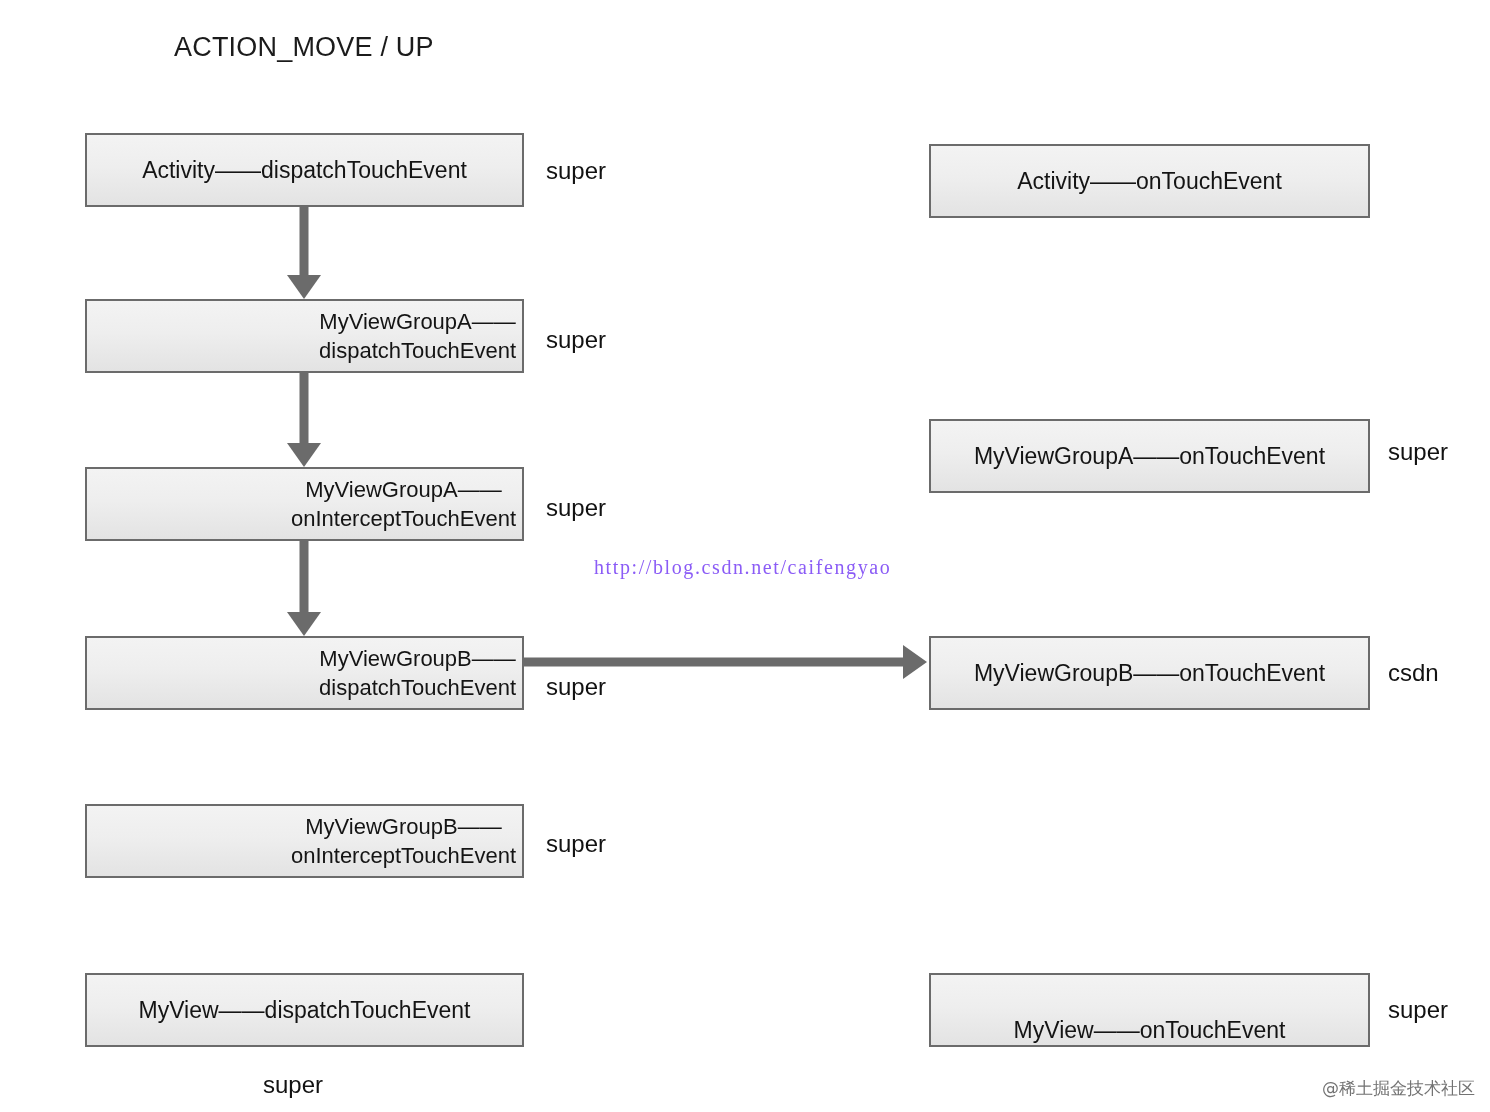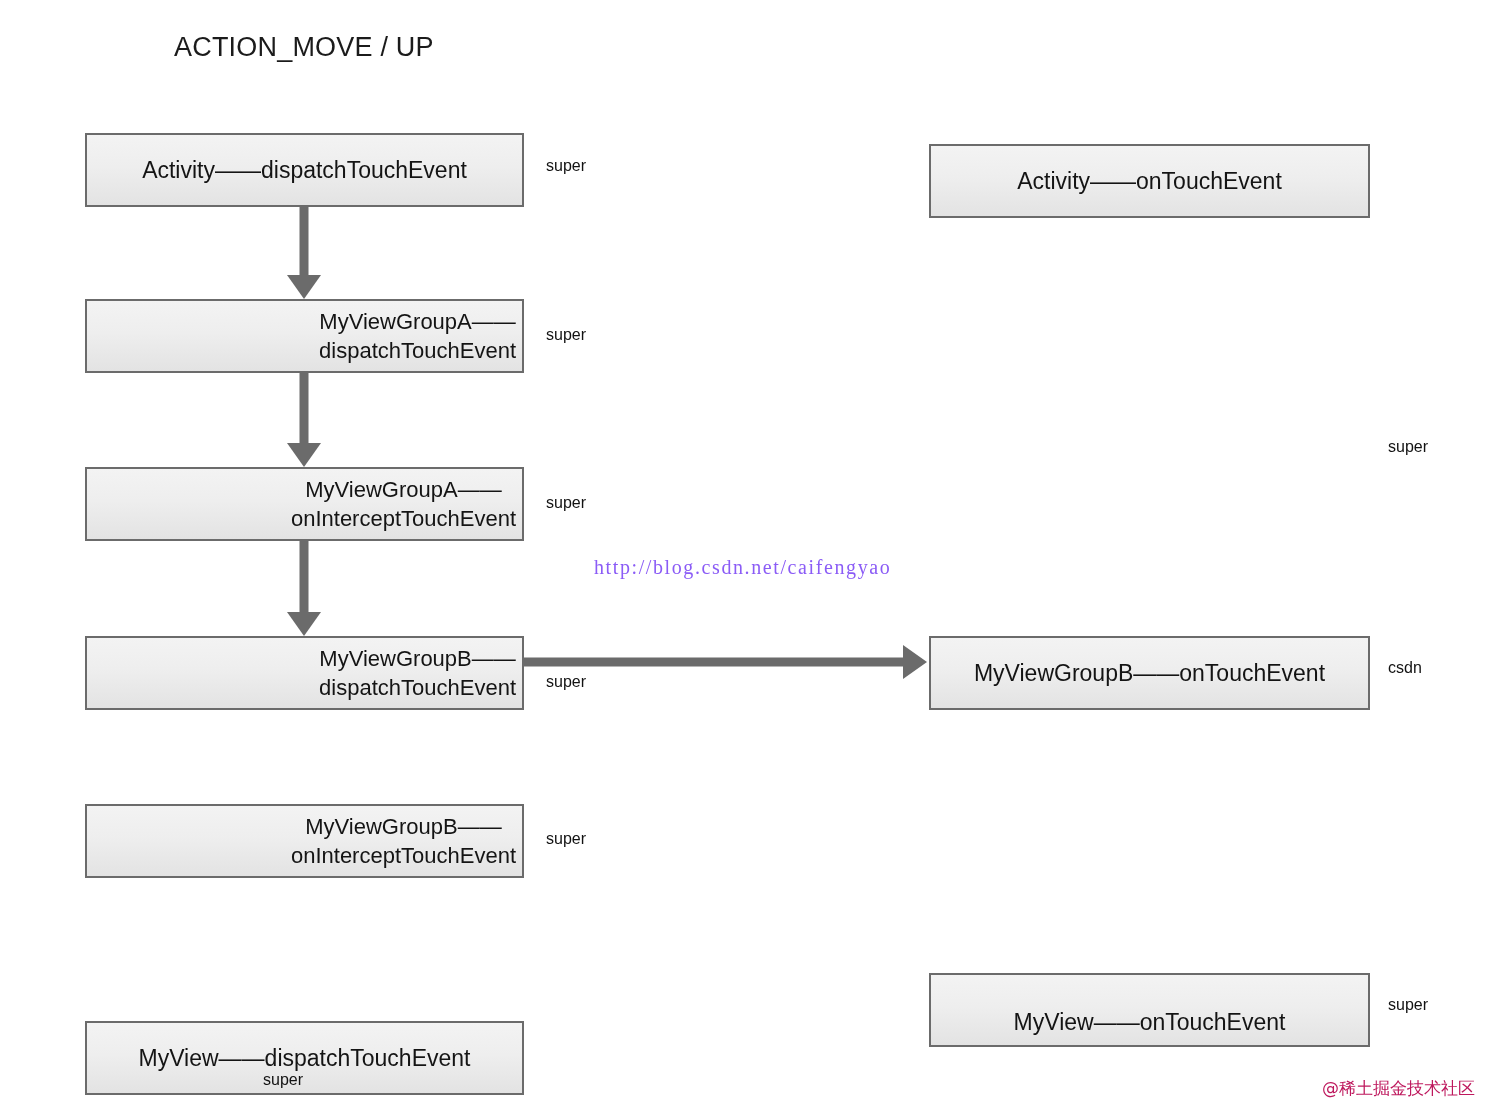--- a/index.html
+++ b/index.html
@@ -37,35 +37,35 @@
     box-sizing: border-box;
     border: 2px solid #6b6b6b;
     background: linear-gradient(to bottom, #f3f3f3 0%, #eeeeee 45%, #e3e3e3 100%);
     display: flex;
     align-items: center;
     justify-content: center;
     text-align: center;
     color: #141414;
     font-size: 23px;
     line-height: 1.32;
-    padding: 8px 6px;
+    padding: 0 6px;
   }
   .node .node-text {
     display: block;
     white-space: pre-line;
   }
   .node.two-line {
     font-size: 22px;
     justify-content: flex-end;
   }
 
   
   .side-label {
     position: absolute;
-    font-size: 16px;
+    font-size: 24px;
     color: #121212;
     white-space: nowrap;
   }
 
   
   .arrow-v {
     position: absolute;
     
   }
   .arrow-v .stem {
@@ -120,21 +120,21 @@
     letter-spacing: 1.6px;
     color: #8b5cf6;
     white-space: nowrap;
   }
   .watermark-brand {
     position: absolute;
     left: 1322px;
     top: 1077px;
     font-family: "DejaVu Sans", sans-serif;
     font-size: 17px;
-    color: #be185d;
+    color: #737373;
     white-space: nowrap;
   }
 </style>
 </head>
 <body>
 
 <div id="canvas">
 
   <div class="diagram-title">ACTION_MOVE / UP</div>
 
@@ -180,30 +180,33 @@
     <div class="stem" style="width:382px;"></div>
     <div class="head"></div>
   </div>
 
   <div class="node two-line" style="left:85px; top:804px; width:439px; height:74px;">
     <span class="node-text">MyViewGroupB——
 onInterceptTouchEvent</span>
   </div>
   <div class="side-label" style="left:546px; top:830px;">super</div>
 
-  <div class="node" style="left:85px; top:973px; width:439px; height:74px;margin-top:48px;">
+  <div class="node" style="left:85px; top:973px; width:439px; height:74px;">
     <span class="node-text">MyView——dispatchTouchEvent</span>
   </div>
   <div class="side-label" style="left:263px; top:1071px;">super</div>
 
   <div class="node" style="left:929px; top:133px; width:441px; height:74px;margin-top:11px;">
     <span class="node-text">Activity——onTouchEvent</span>
   </div>
   <div class="side-label" style="left:1388px; top:157px;"></div>
 
+  <div class="node" style="left:929px; top:419px; width:441px; height:74px;">
+    <span class="node-text">MyViewGroupA——onTouchEvent</span>
+  </div>
   <div class="side-label" style="left:1388px; top:438px;">super</div>
 
   <div class="node" style="left:929px; top:636px; width:441px; height:74px;">
     <span class="node-text">MyViewGroupB——onTouchEvent</span>
   </div>
   <div class="side-label" style="left:1388px; top:659px;">csdn</div>
 
   <div class="node" style="left:929px; top:973px; width:441px; height:74px;align-items:flex-end;">
     <span class="node-text">MyView——onTouchEvent</span>
   </div>

